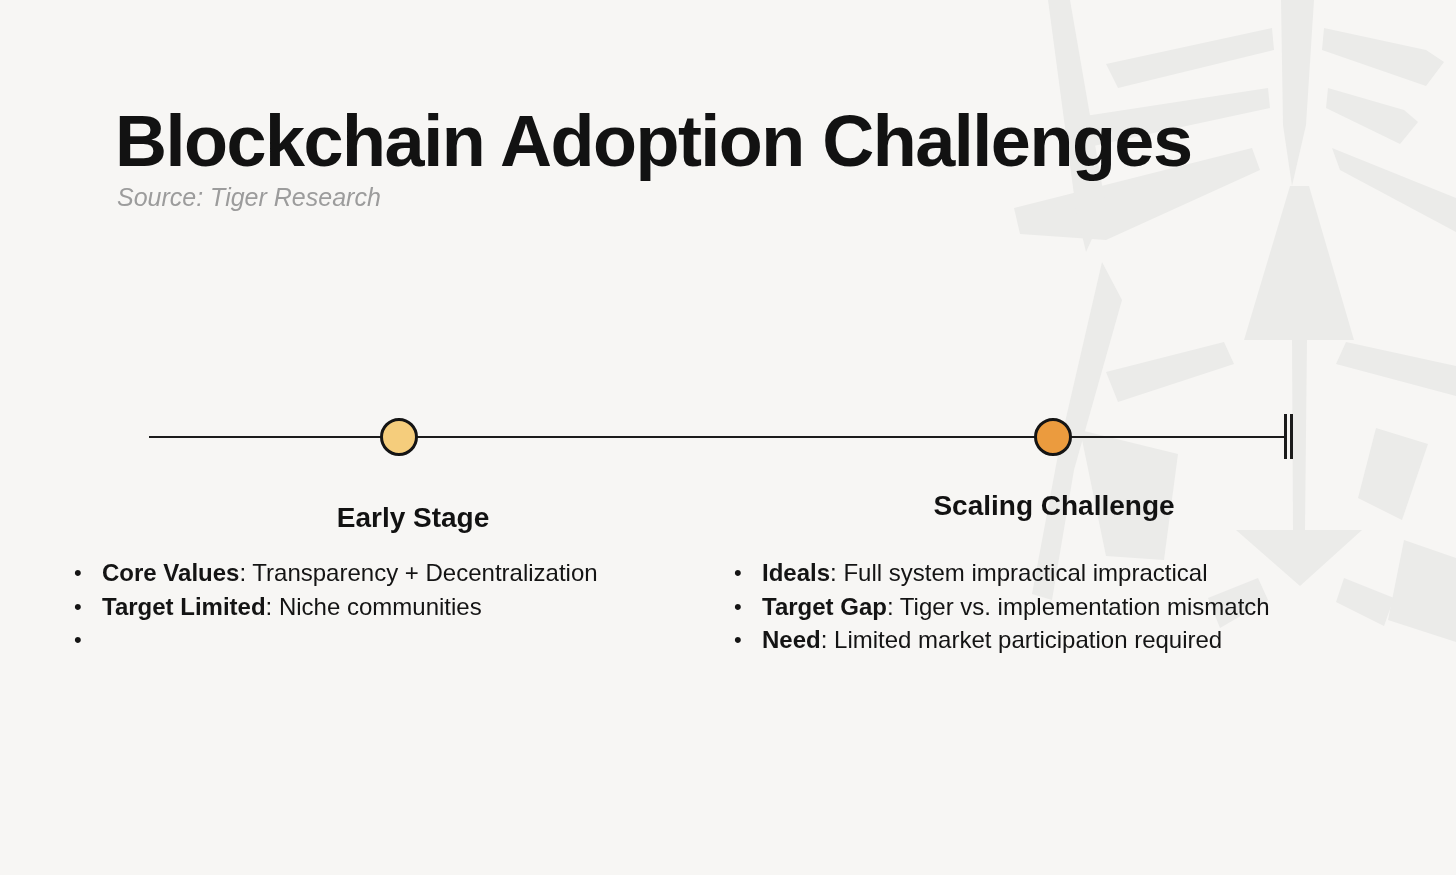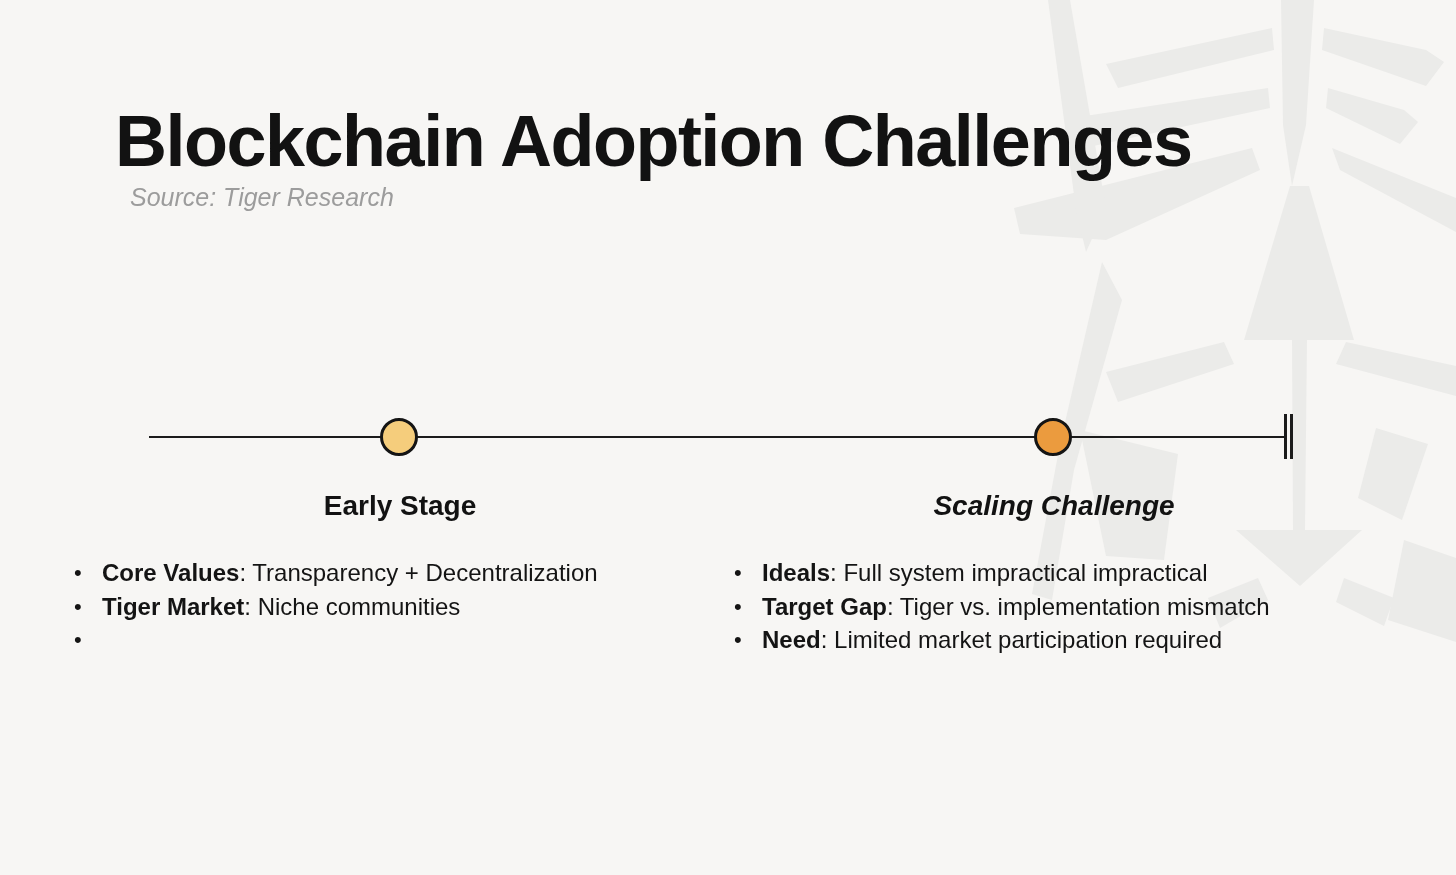--- a/index.html
+++ b/index.html
@@ -12,21 +12,21 @@
   }
   .watermark { position: absolute; top: 0; right: 0; pointer-events: none; }
 
   .title {
     position: absolute; left: 115px; top: 100px; margin: 0;
     font-size: 72px; font-weight: 700; letter-spacing: -1.5px;
     color: #121212; white-space: nowrap;
   }
   .source {
     position: absolute; left: 117px; top: 183px;
-    font-size: 25px; font-style: italic; color: #9c9c9c; white-space: nowrap; margin-left: 13px;
+    font-size: 25px; font-style: italic; color: #9c9c9c; white-space: nowrap;
   }
 
   .tl-line {
     position: absolute; left: 149px; top: 436px;
     width: 1137px; height: 2px; background: #1b1b1b;
   }
   .tl-end {
     position: absolute; left: 1284px; top: 414px; height: 45px;
     display: flex; gap: 3px;
   }
@@ -36,22 +36,22 @@
     position: absolute; top: 418px; width: 32px; height: 32px;
     border: 3px solid #141414; border-radius: 50%; box-sizing: content-box;
   }
   .marker-early   { left: 380px;  background: #f5cd7c; }
   .marker-scaling { left: 1034px; background: #eb9b3e; }
 
   .stage-label {
     position: absolute; top: 490px; transform: translateX(-50%);
     font-size: 28px; font-weight: 700; color: #121212; white-space: nowrap;
   }
-  .stage-label.early   { left: 400px; }
-  .stage-label.scaling { left: 1054px; font-style: italic; }
+  .stage-label.early   { left: 413px; margin-top: 12px; }
+  .stage-label.scaling { left: 1054px; }
 
   .list {
     position: absolute; top: 556px; margin: 0; padding: 0; list-style: none;
     font-size: 24px; line-height: 33.5px; color: #141414;
   }
   .list-left  { left: 74px; }
   .list-right { left: 734px; }
   .list li { display: flex; white-space: nowrap; }
   .dot { flex: none; width: 28px; font-size: 22px; }
   .term { font-weight: 700; }
@@ -97,21 +97,21 @@
 <div class="stage-label early">Early Stage</div>
 <div class="stage-label scaling">Scaling Challenge</div>
 
 <ul class="list list-left">
   <li>
     <span class="dot">•</span>
     <span class="txt"><span class="term">Core Values</span><span>: </span><span>Transparency + Decentralization</span></span>
   </li>
   <li>
     <span class="dot">•</span>
-    <span class="txt"><span class="term">Tiger Market</span><span>: </span><span>Niche communities</span></span>
+    <span class="txt"><span class="term">Target Limited</span><span>: </span><span>Niche communities</span></span>
   </li>
   <li>
     <span class="dot">•</span>
   </li>
 </ul>
 
 <ul class="list list-right">
   <li>
     <span class="dot">•</span>
     <span class="txt"><span class="term">Ideals</span><span>: </span><span>Full system impractical impractical</span></span>

